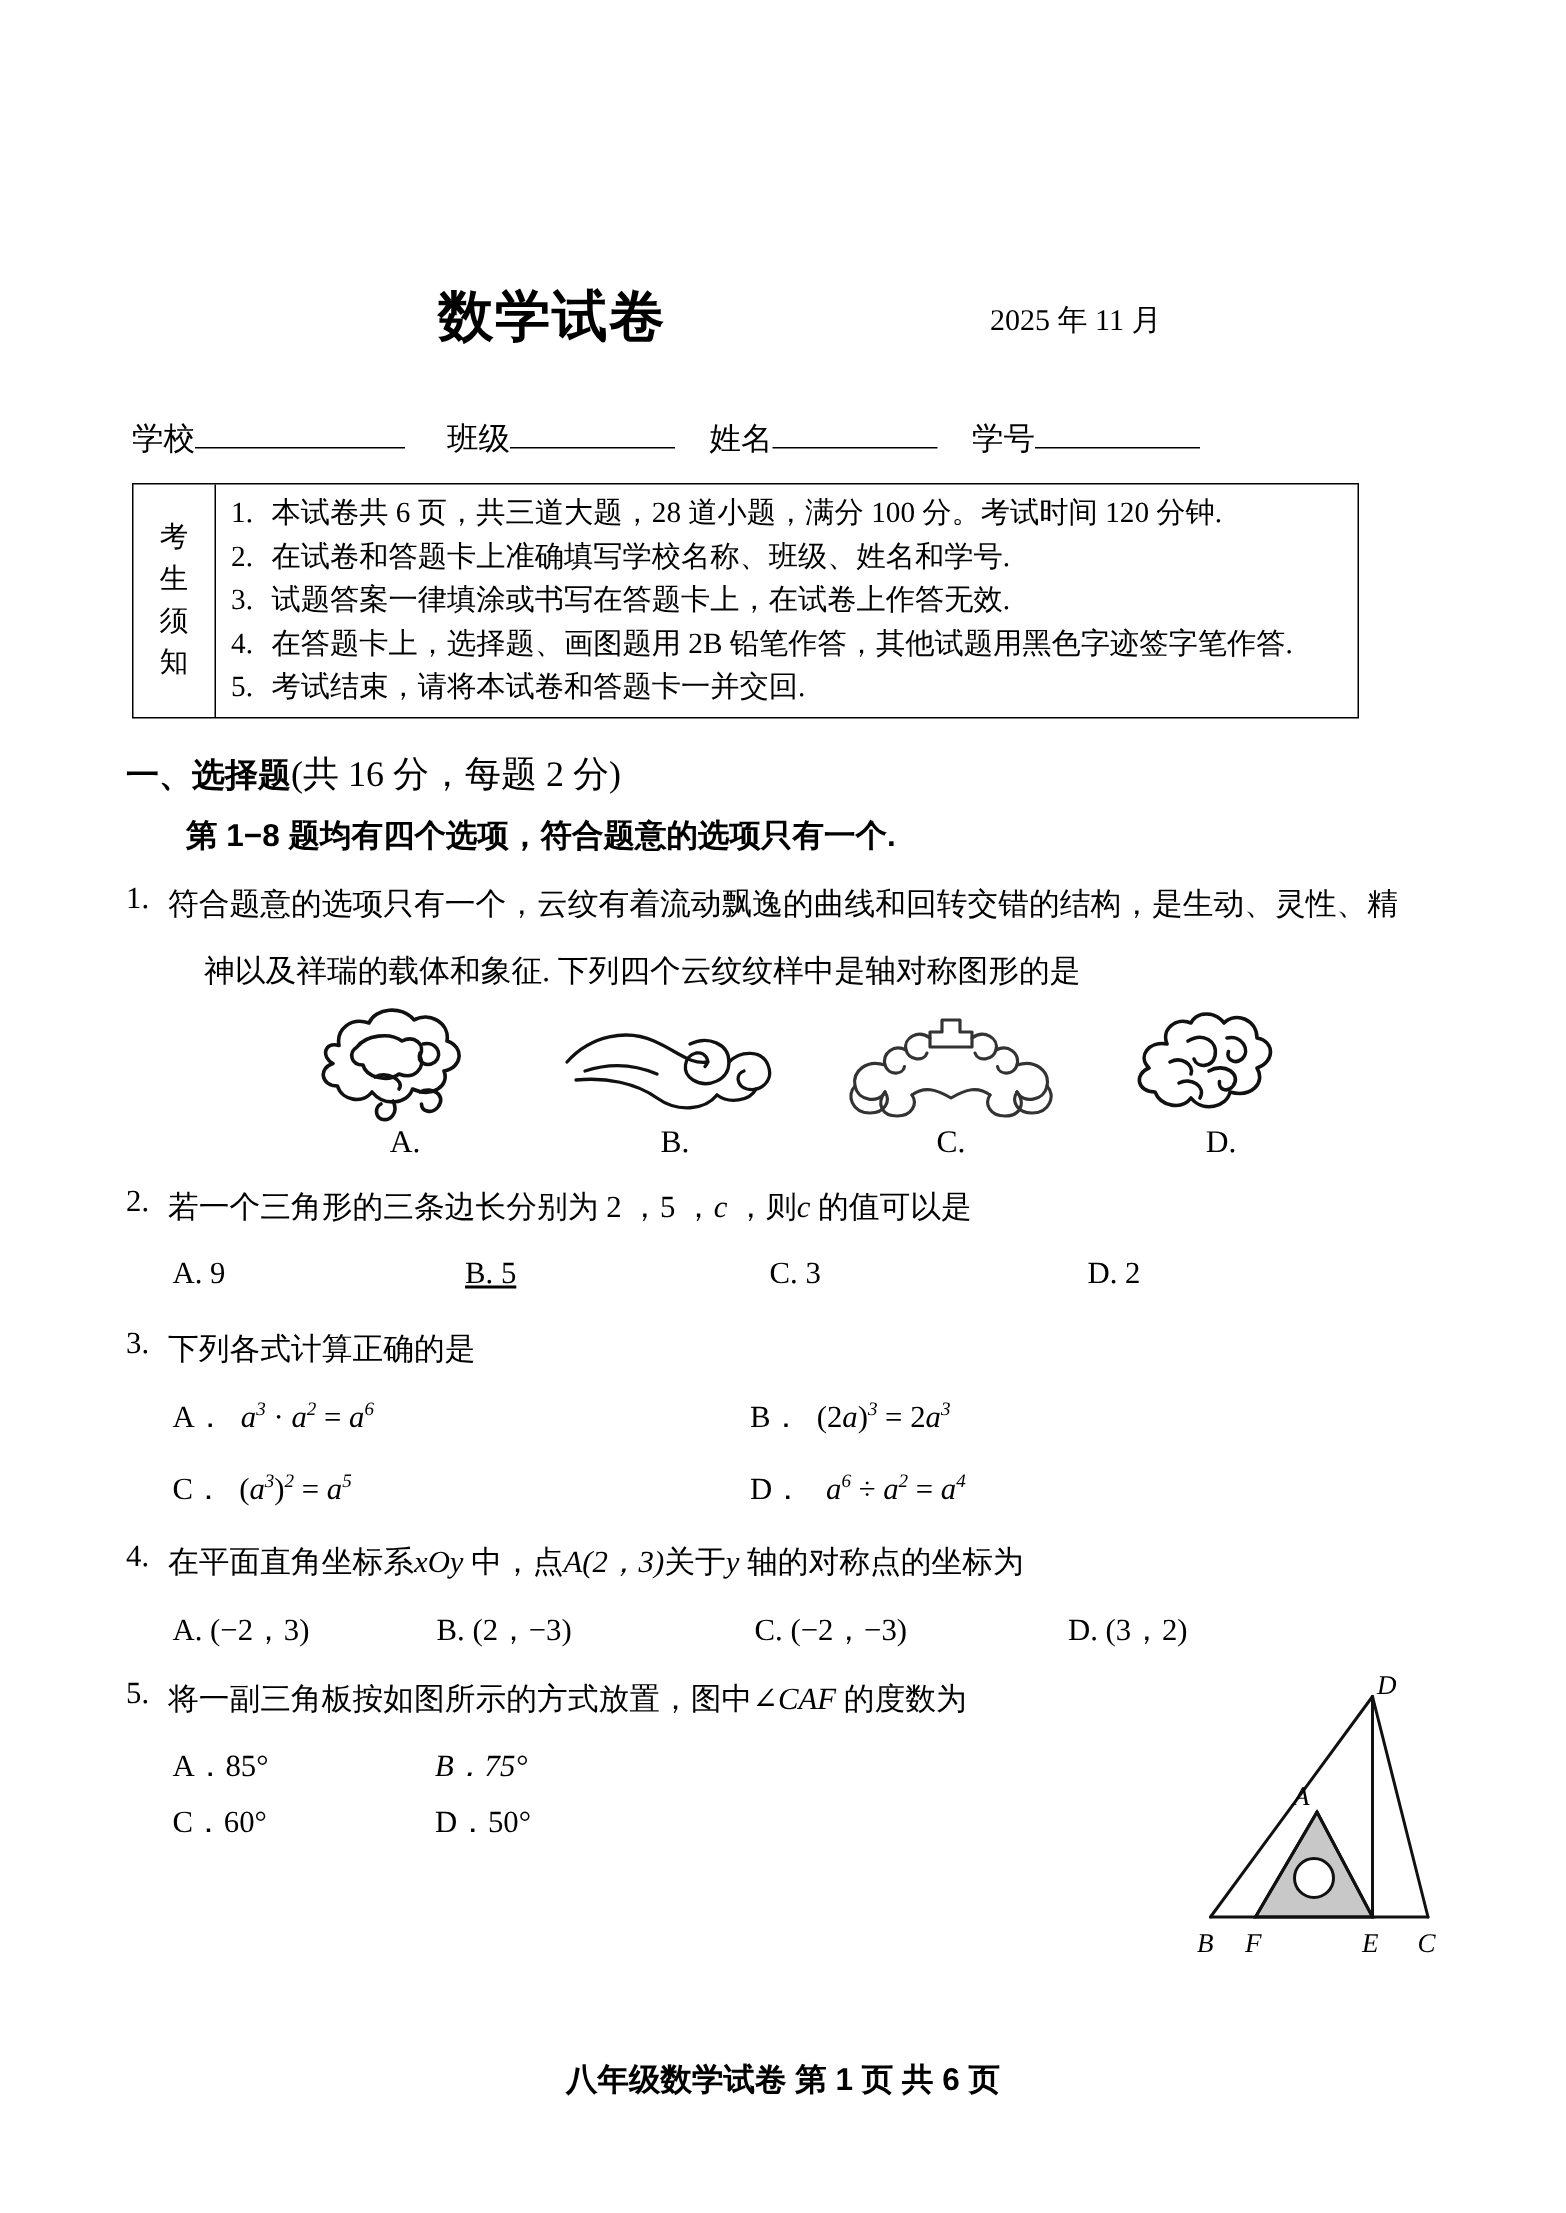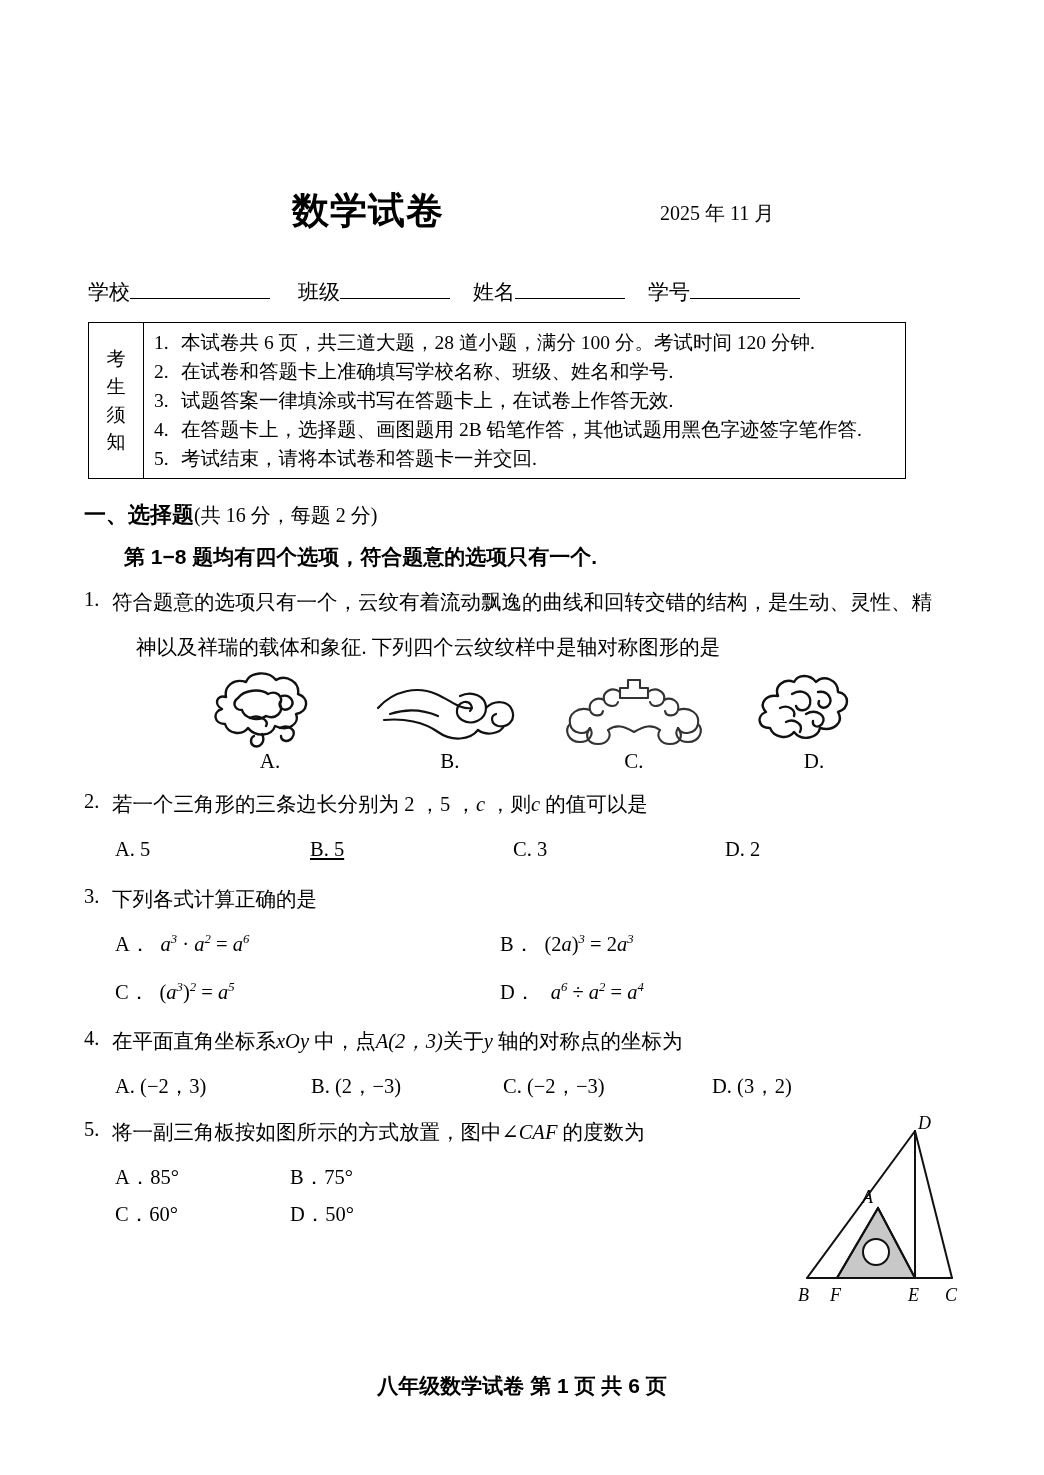--- a/index.html
+++ b/index.html
@@ -86,21 +86,21 @@
   .sec-head {
     position: absolute; top: 500px; left: 84px;
     font-size: 22px;
     font-family: "Liberation Sans", "DejaVu Sans", sans-serif;
     font-weight: bold;
     white-space: nowrap;
   }
   .sec-head .light {
     font-family: "Liberation Serif", "DejaVu Serif", serif;
     font-weight: normal;
-    font-size: 20px;
+    font-size: 24px;
   }
   .sec-sub {
     position: absolute; top: 543px; left: 124px;
     font-size: 21px;
     font-family: "Liberation Sans", "DejaVu Sans", sans-serif;
     font-weight: bold;
     white-space: nowrap;
   }
 
   
@@ -261,21 +261,21 @@
         </g>
       </svg>
       <div class="cloud-label">D.</div>
     </div>
   </div>
 
   <div class="q" style="top:790px;left:0;width:1044px;">
     <span class="q-num">2.</span>
     <span class="q-text"><span>若一个三角形的三条边长分别为 2 ，5 ，</span><span class="mi">c</span><span> ，则</span><span class="mi">c</span><span> 的值可以是</span></span>
   </div>
-  <div class="opt" style="top:838px;left:115px;">A. 5</div>
+  <div class="opt" style="top:838px;left:115px;">A. 9</div>
   <div class="opt" style="top:838px;left:310px;text-decoration:underline;">B. 5</div>
   <div class="opt" style="top:838px;left:513px;">C. 3</div>
   <div class="opt" style="top:838px;left:725px;">D. 2</div>
 
   <div class="q" style="top:885px;left:0;width:1044px;">
     <span class="q-num">3.</span>
     <span class="q-text">下列各式计算正确的是</span>
   </div>
 
   <div class="opt" style="top:930px;left:115px;">
@@ -293,30 +293,30 @@
   <div class="opt" style="top:978px;left:500px;">
     <span>D．</span>
     <span>&nbsp;&nbsp;<span class="mi">a</span><sup>6</sup> <span style="font-style:normal">÷</span> <span class="mi">a</span><sup>2</sup> <span style="font-style:normal">=</span> <span class="mi">a</span><sup>4</sup></span>
   </div>
 
   <div class="q" style="top:1027px;left:0;width:1044px;">
     <span class="q-num">4.</span>
     <span class="q-text"><span>在平面直角坐标系</span><span class="mi">xOy</span><span> 中，点</span><span class="mi">A(2，3)</span><span>关于</span><span class="mi">y</span><span> 轴的对称点的坐标为</span></span>
   </div>
   <div class="opt" style="top:1072px;left:115px;">A. (−2，3)</div>
-  <div class="opt" style="top:1072px;left:311px;">B. (2，−3)</div>
+  <div class="opt" style="top:1072px;left:291px;">B. (2，−3)</div>
   <div class="opt" style="top:1072px;left:503px;">C. (−2，−3)</div>
   <div class="opt" style="top:1072px;left:712px;">D. (3，2)</div>
 
   <div class="q" style="top:1118px;left:0;width:1044px;">
     <span class="q-num">5.</span>
     <span class="q-text"><span>将一副三角板按如图所示的方式放置，图中∠</span><span class="mi">CAF</span><span> 的度数为</span></span>
   </div>
   <div class="opt" style="top:1163px;left:115px;">A．85°</div>
-  <div class="opt" style="top:1163px;left:290px;">B．75°</div>
+  <div class="opt" style="top:1163px;left:290px;font-style:italic;">B．75°</div>
   <div class="opt" style="top:1200px;left:115px;">C．60°</div>
   <div class="opt" style="top:1200px;left:290px;">D．50°</div>
 
   <div class="tri-fig">
     <svg width="190" height="195" viewBox="0 0 190 195">
 
       <polygon points="96,93 55,163 133,163" fill="#c8c8c8" stroke="#111" stroke-width="2"></polygon>
 
       <g fill="none" stroke="#111" stroke-width="2" stroke-linecap="round">
         <line x1="25" y1="163" x2="133" y2="16"></line>

